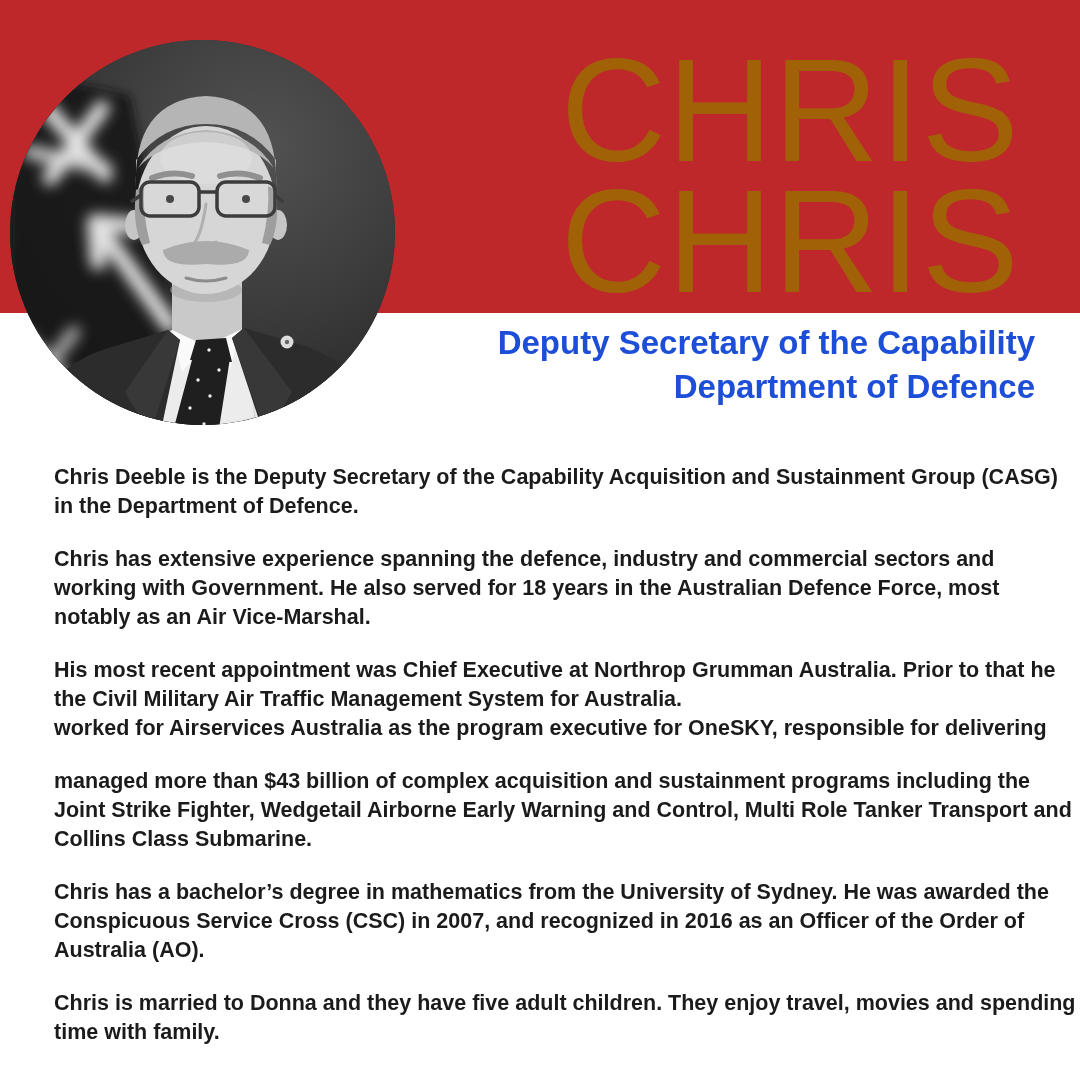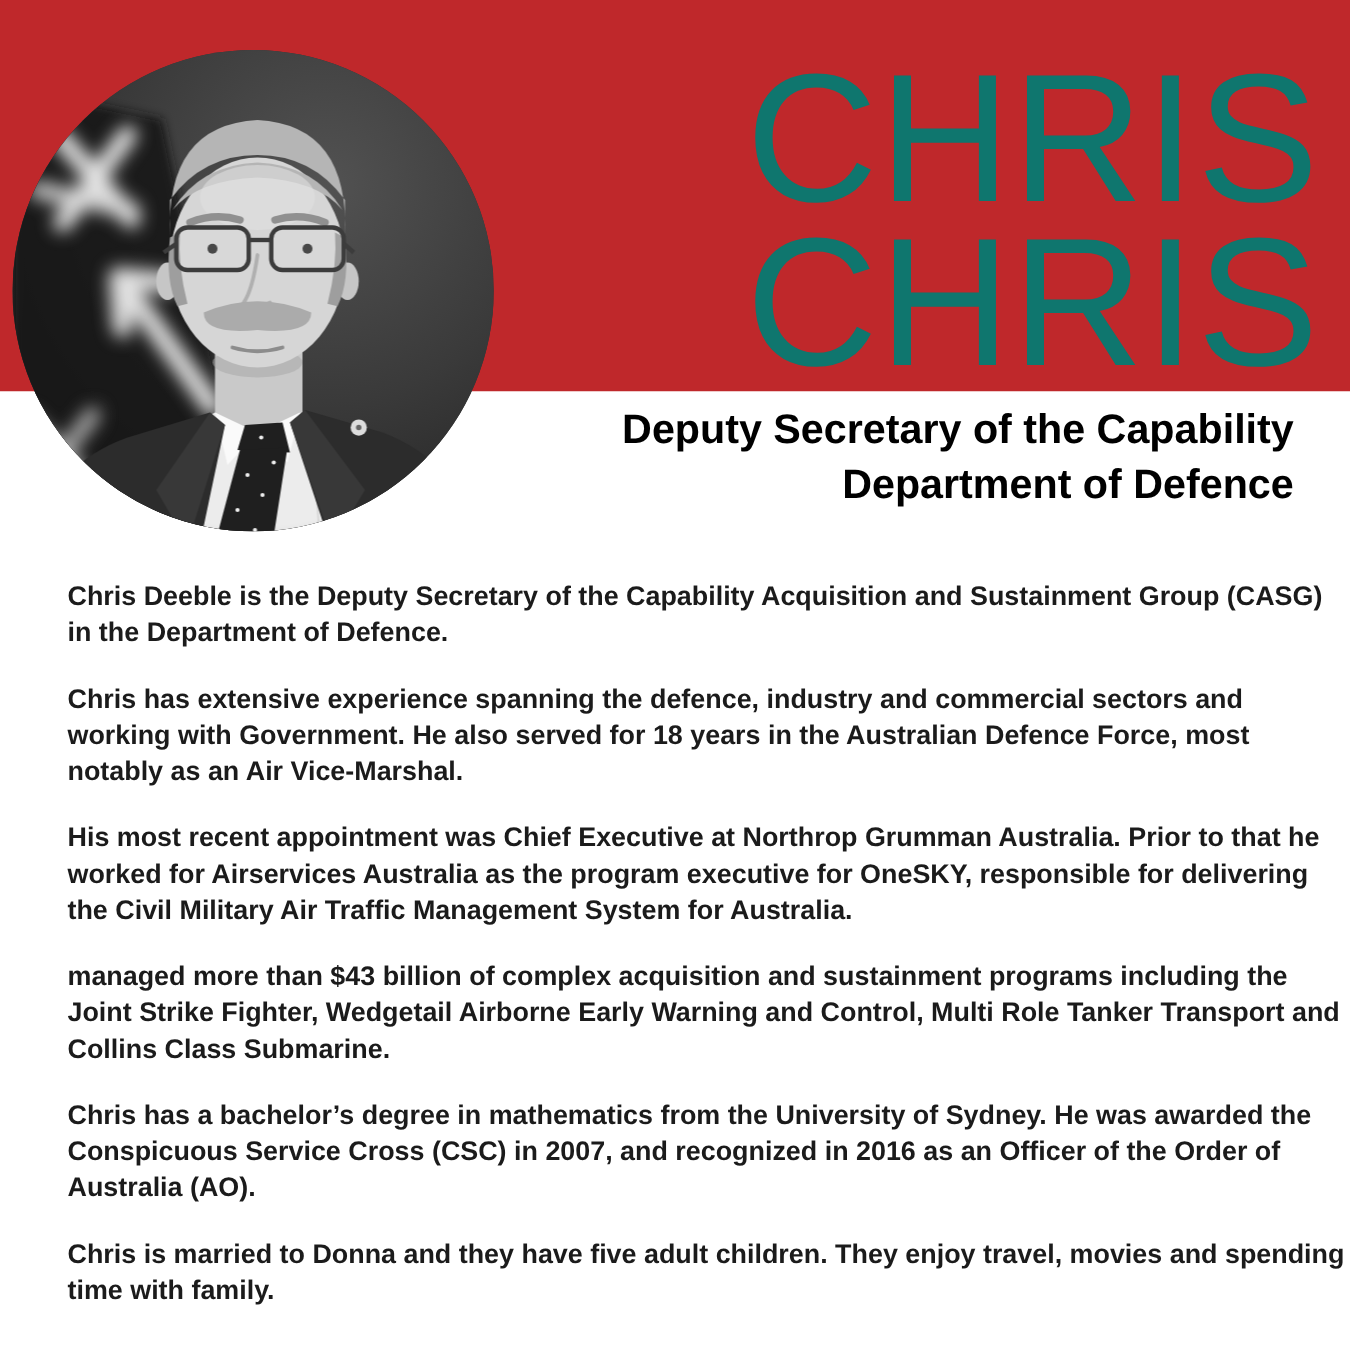--- a/index.html
+++ b/index.html
@@ -15,36 +15,36 @@
     position: absolute;
     top: 0; left: 0;
     width: 1080px;
     height: 313px;
     background: #BF282B;
   }
   .name {
     position: absolute;
     top: 45px;
     right: 0;
-    padding-right: 24px;
+    padding-right: 60px;
     text-align: right;
-    color: #0f766e;
+    color: #a16207;
     font-size: 146px;
     line-height: 131px;
     font-weight: 400;
     letter-spacing: 1px;
     white-space: nowrap;
   }
   .role {
     position: absolute;
     top: 321px;
     right: 0;
     padding-right: 45px;
     text-align: right;
-    color: #000000;
+    color: #1d4ed8;
     font-weight: bold;
     font-size: 33px;
     line-height: 44px;
     white-space: nowrap;
   }
   .portrait {
     position: absolute;
     left: 10px;
     top: 40px;
     width: 385px;
@@ -195,22 +195,22 @@
         <div class="bio-line">Chris Deeble is the Deputy Secretary of the Capability Acquisition and Sustainment Group (CASG)</div>
         <div class="bio-line">in the Department of Defence.</div>
       </div>
       <div class="bio-paragraph">
         <div class="bio-line">Chris has extensive experience spanning the defence, industry and commercial sectors and</div>
         <div class="bio-line">working with Government. He also served for 18 years in the Australian Defence Force, most</div>
         <div class="bio-line">notably as an Air Vice-Marshal.</div>
       </div>
       <div class="bio-paragraph">
         <div class="bio-line">His most recent appointment was Chief Executive at Northrop Grumman Australia. Prior to that he</div>
+        <div class="bio-line">the Civil Military Air Traffic Management System for Australia.</div>
         <div class="bio-line">worked for Airservices Australia as the program executive for OneSKY, responsible for delivering</div>
-        <div class="bio-line">the Civil Military Air Traffic Management System for Australia.</div>
       </div>
       <div class="bio-paragraph">
         <div class="bio-line">managed more than $43 billion of complex acquisition and sustainment programs including the</div>
         <div class="bio-line">Joint Strike Fighter, Wedgetail Airborne Early Warning and Control, Multi Role Tanker Transport and</div>
         <div class="bio-line">Collins Class Submarine.</div>
       </div>
       <div class="bio-paragraph">
         <div class="bio-line">Chris has a bachelor’s degree in mathematics from the University of Sydney. He was awarded the</div>
         <div class="bio-line">Conspicuous Service Cross (CSC) in 2007, and recognized in 2016 as an Officer of the Order of</div>
         <div class="bio-line">Australia (AO).</div>

